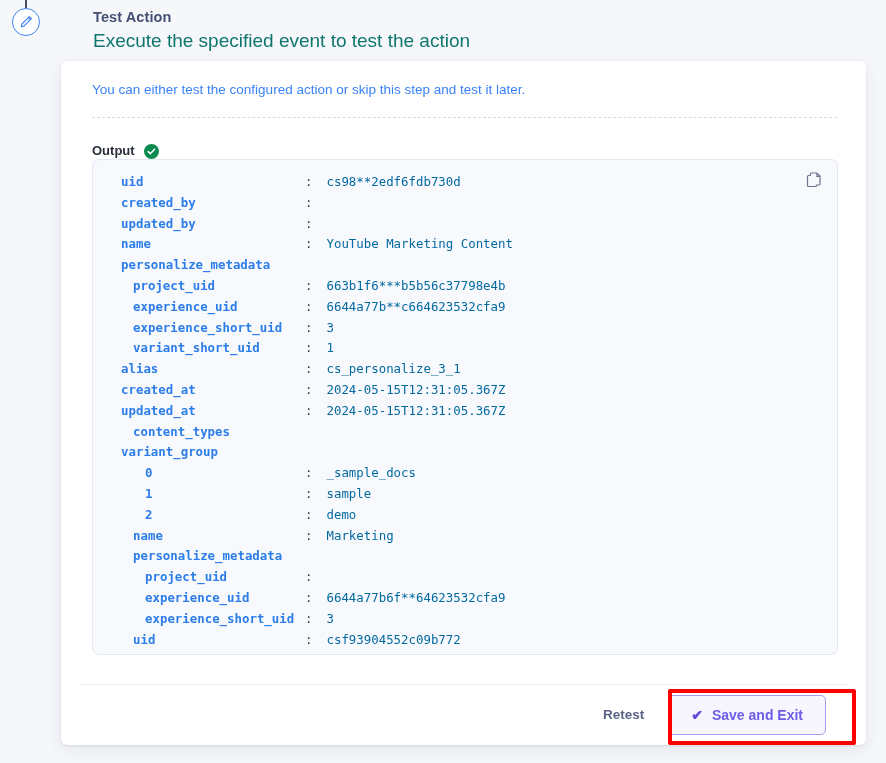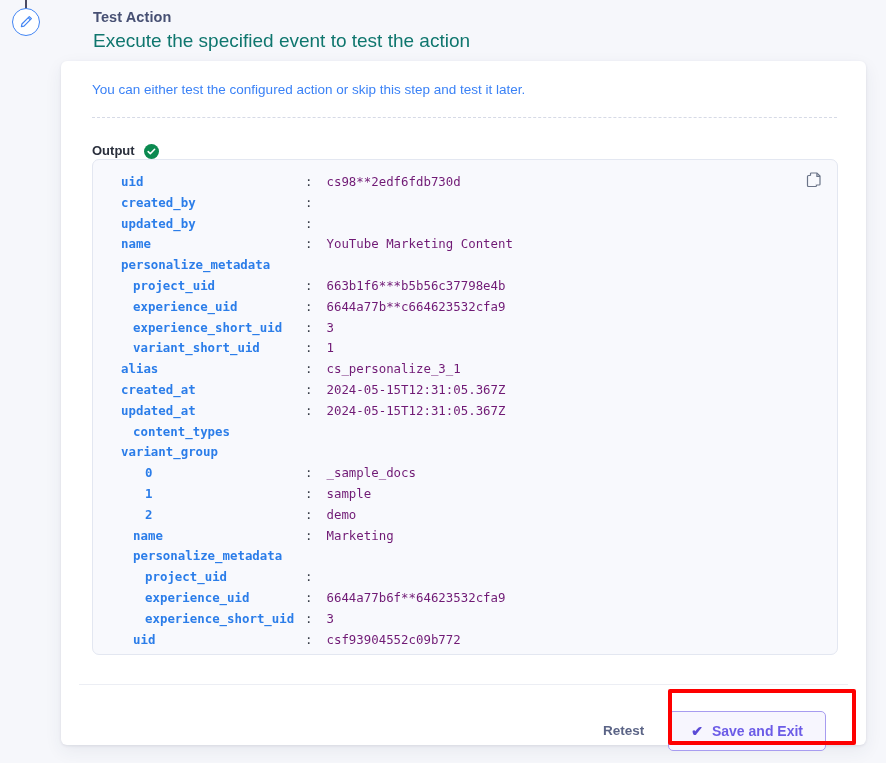--- a/index.html
+++ b/index.html
@@ -160,21 +160,21 @@
     white-space: pre;
     height: 20.8px;
   }
   .ck {
     color: #2b7de9;
     font-weight: bold;
     flex: 0 0 auto;
     box-sizing: border-box;
   }
   .cv {
-    color: #701a75;
+    color: #0369a1;
     flex: 0 0 auto;
   }
   .indent-0 .ck { padding-left: 28px; width: 212px; }
   .indent-1 .ck { padding-left: 40px; width: 212px; }
   .indent-2 .ck { padding-left: 52px; width: 212px; }
   .colon { color: #373c47; width: 14px; flex: 0 0 auto; }
   .no-colon .colon { visibility: hidden; }
 
   
   .footer-divider {
@@ -189,21 +189,20 @@
     left: 0;
     top: 623px;
     width: 794px;
     height: 61px;
     display: flex;
     align-items: center;
     justify-content: flex-end;
     gap: 14px;
     padding-right: 29px;
     box-sizing: border-box;
-    margin-top: 16px;
   }
   .btn-retest {
     font-size: 13.5px;
     font-weight: bold;
     color: #5b6486;
     background: transparent;
     border: none;
     padding: 8px 10px;
     cursor: pointer;
     font-family: "Liberation Sans", sans-serif;

